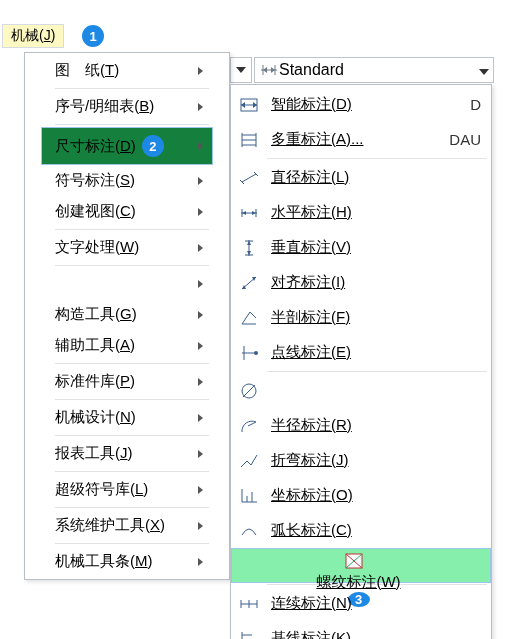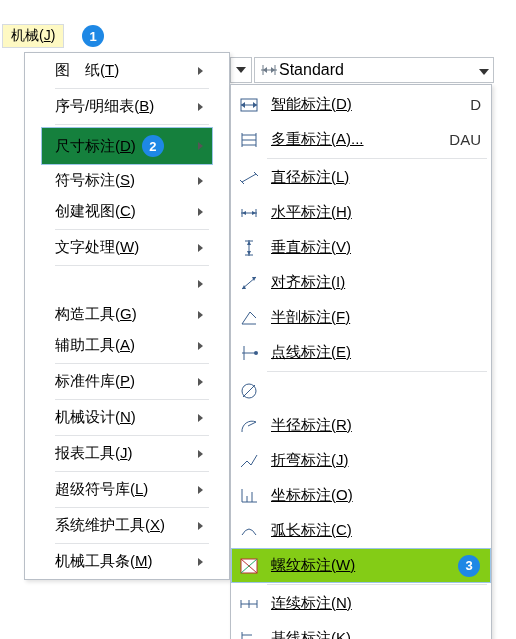--- a/index.html
+++ b/index.html
@@ -143,24 +143,25 @@
     display: flex; align-items: center; justify-content: center;
     margin-right: 10px;
     flex-shrink: 0;
   }
   .menu2-item .lbl { flex: 1; text-decoration: underline; }
   .menu2-item .shc {
     font-size: 15px;
     color: #333;
   }
   .menu2-item.hover {
-    background: #84cc16;
+    background: #86efac;
     border: 1px solid #9cc5e8;
     padding-left: 5px;
     height: 35px;
+    flex-direction: column;
   }
   .menu2 .sep {
     height: 1px;
     background: #e1e3e6;
     margin: 1px 4px 1px 36px;
   }
   .u { text-decoration: underline; }
   svg { display: block; }
 </style>
 </head>

